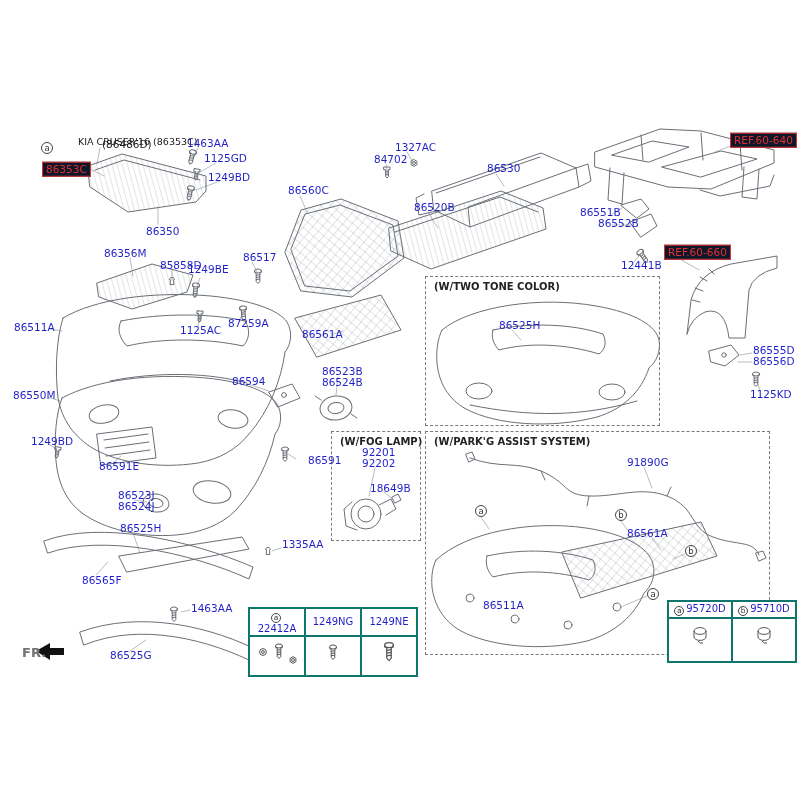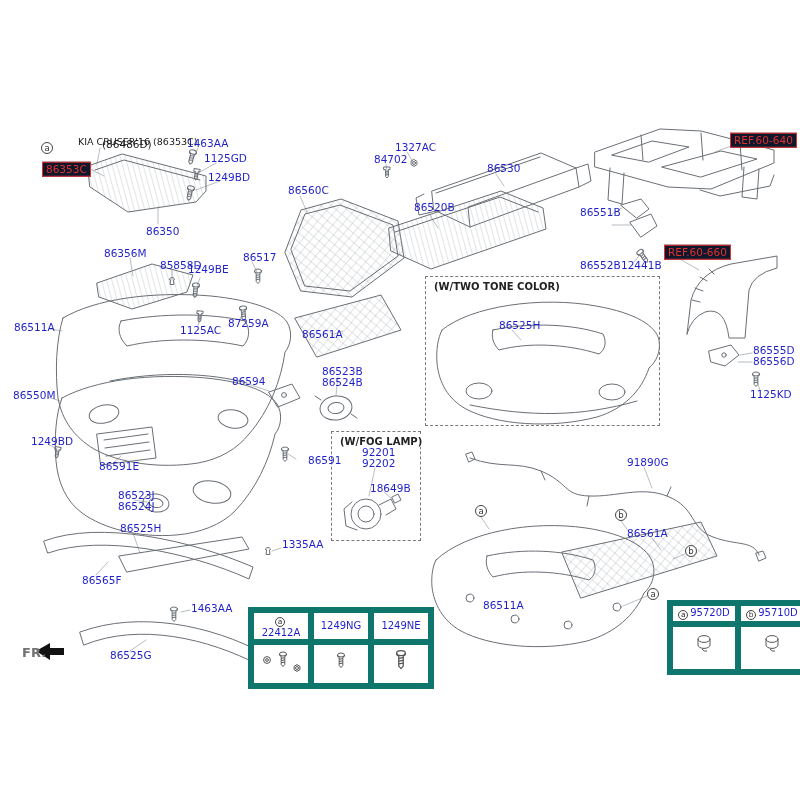--- a/index.html
+++ b/index.html
@@ -11,21 +11,21 @@
   .blue   { color:#1f1fc8; }
   .black  { color:#1a1a1a;margin-left:16px; }
   .redbox { color:#e03030; border:1px solid #e03030; padding:1px 3px; background:#0f172a; }
   .callout { position:absolute; width:12px; height:12px; border:1px solid #444; border-radius:50%;
              font-size:8.5px; color:#333; display:flex; align-items:center; justify-content:center;
              transform:translate(-50%,-50%); background:#fff; }
   .dashed-box { position:absolute; border:1px dashed #7a7a7a; }
   .box-label  { position:absolute; left:6px; top:4px; font-size:10px; font-weight:bold; color:#222;
                 background:#fff; padding:0 2px; white-space:nowrap; }
   table.ptable { position:absolute; border-collapse:collapse; background:#fff; }
-  .ptable th, .ptable td { border:6px solid #0f766e; font-size:10px; font-weight:normal; color:#1f1fc8;
+  .ptable th, .ptable td { border:2px solid #0f766e; font-size:10px; font-weight:normal; color:#1f1fc8;
                            padding:1px 3px; text-align:center; vertical-align:middle; }
   .ptable td { height:38px; }
   .co { display:inline-flex; width:10px; height:10px; border:1px solid #444; border-radius:50%;
         font-size:7.5px; color:#333; align-items:center; justify-content:center; margin-right:2px;
         vertical-align:-1px; background:#fff; }
   .fr { position:absolute; left:22px; top:645px; font-size:13px; font-weight:bold; color:#737373; }
   .title { position:absolute; left:78px; top:136px; font-size:9.5px; color:#1a1a1a; white-space:nowrap; }
 </style>
 </head>
 <body>
@@ -211,20 +211,23 @@
     </g>
 
     <path d="M36,651 L50,643 L50,648 L64,648 L64,655 L50,655 L50,660 Z" fill="#111" stroke="none"></path>
   </svg>
 
   <div class="dashed-box" style="left:425px; top:276px; width:235px; height:150px">
     <span class="box-label">(W/TWO TONE COLOR)</span>
   </div>
   <div class="dashed-box" style="left:331px; top:431px; width:90px; height:110px">
     <span class="box-label">(W/FOG LAMP)</span>
+  </div>
+  <div class="dashed-box" style="left:425px; top:431px; width:345px; height:224px">
+    <span class="box-label">(W/PARK'G ASSIST SYSTEM)</span>
   </div>
 
   <div class="title">KIA CRUSER'16 (86353C)</div>
   <div class="fr">FR.</div>
 
   <div id="label-layer">
       <div class="plabel redbox" style="left: 42px; top: 169px;">86353C</div>
       <div class="plabel black" style="left: 86px; top: 144px;">(86486D)</div>
       <div class="plabel blue" style="left: 187px; top: 143px;">1463AA</div>
       <div class="plabel blue" style="left: 204px; top: 158px;">1125GD</div>
@@ -233,21 +236,21 @@
       <div class="plabel blue" style="left: 104px; top: 253px; text-align: right;">86356M</div>
       <div class="plabel blue" style="left: 160px; top: 265px;">85858D</div>
       <div class="plabel blue" style="left: 188px; top: 269px;">1249BE</div>
       <div class="plabel blue" style="left: 243px; top: 257px;">86517</div>
       <div class="plabel blue" style="left: 288px; top: 190px;">86560C</div>
       <div class="plabel blue" style="left: 395px; top: 147px;">1327AC</div>
       <div class="plabel blue" style="left: 374px; top: 159px;">84702</div>
       <div class="plabel blue" style="left: 487px; top: 168px; text-align: center;">86530</div>
       <div class="plabel blue" style="left: 414px; top: 207px;">86520B</div>
       <div class="plabel blue" style="left: 580px; top: 212px;">86551B</div>
-      <div class="plabel blue" style="left: 580px; top: 223px; margin-top: 42px;">86552B</div>
+      <div class="plabel blue" style="left: 598px; top: 223px;">86552B</div>
       <div class="plabel blue" style="left: 621px; top: 265px;">12441B</div>
       <div class="plabel redbox" style="left: 730px; top: 140px;">REF.60-640</div>
       <div class="plabel redbox" style="left: 664px; top: 252px;">REF.60-660</div>
       <div class="plabel blue" style="left: 753px; top: 350px;">86555D</div>
       <div class="plabel blue" style="left: 753px; top: 361px;">86556D</div>
       <div class="plabel blue" style="left: 750px; top: 394px;">1125KD</div>
       <div class="plabel blue" style="left: 14px; top: 327px;">86511A</div>
       <div class="plabel blue" style="left: 180px; top: 330px;">1125AC</div>
       <div class="plabel blue" style="left: 228px; top: 323px;">87259A</div>
       <div class="plabel blue" style="left: 302px; top: 334px;">86561A</div>

